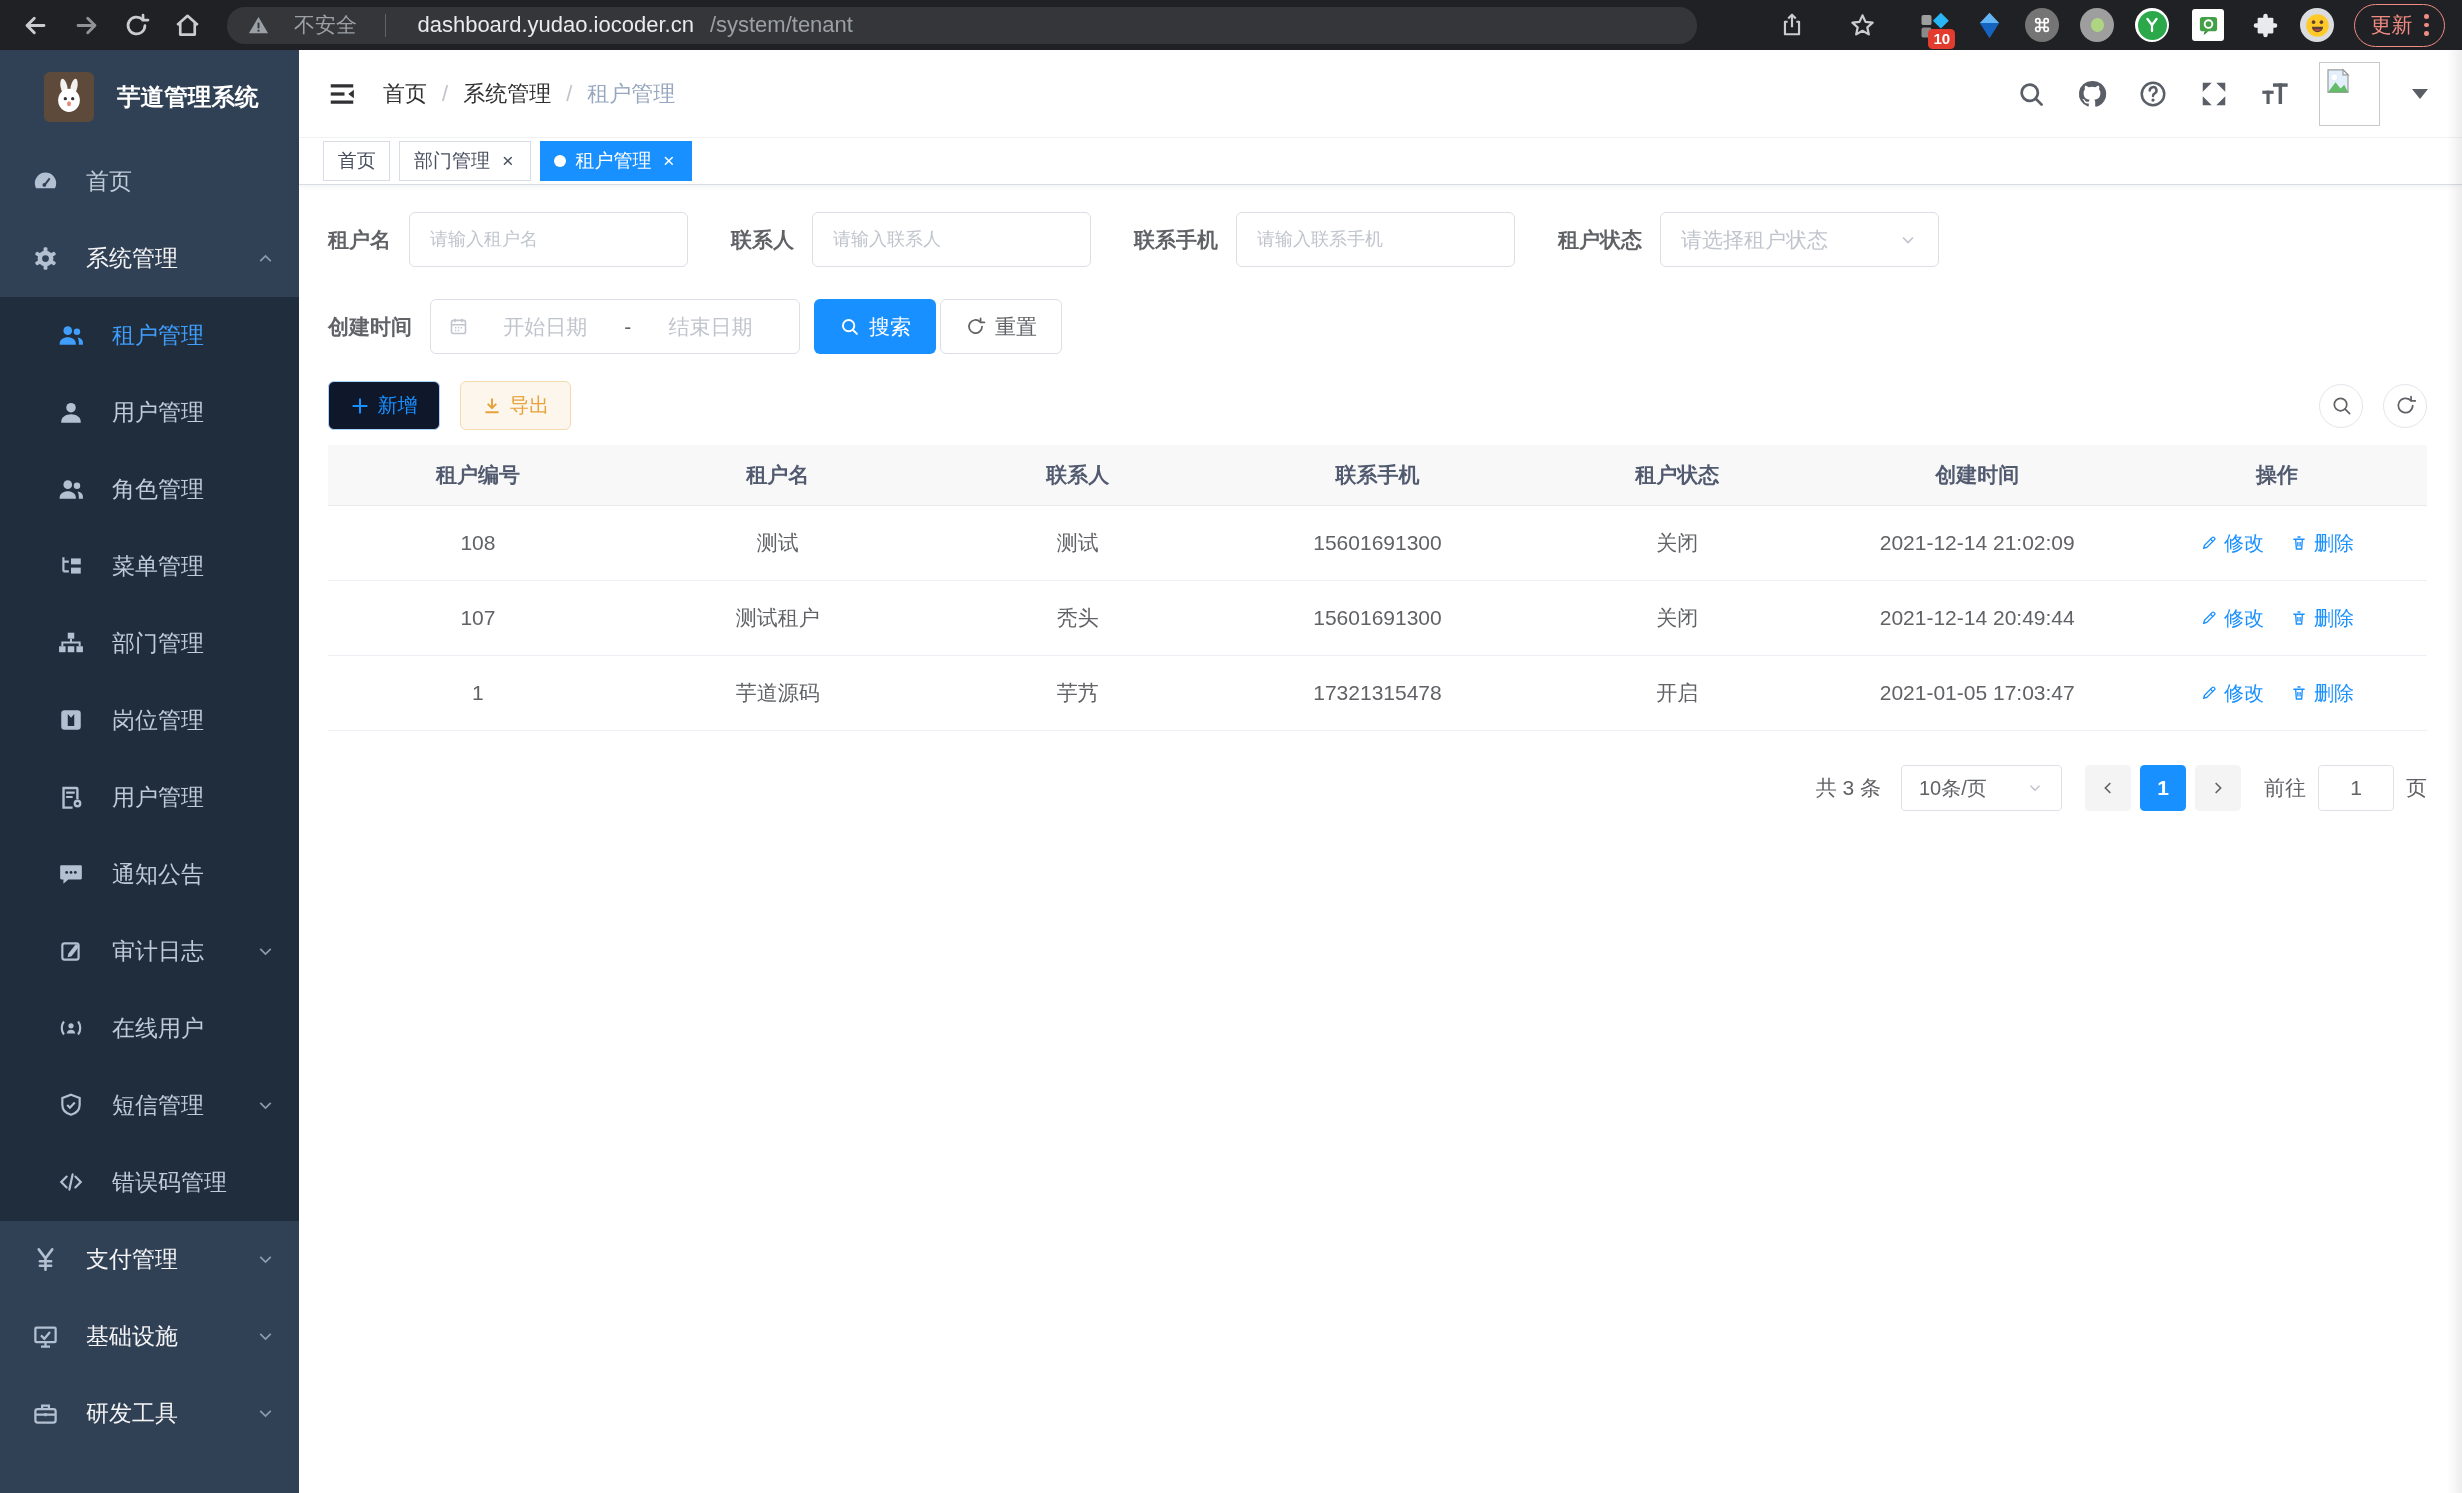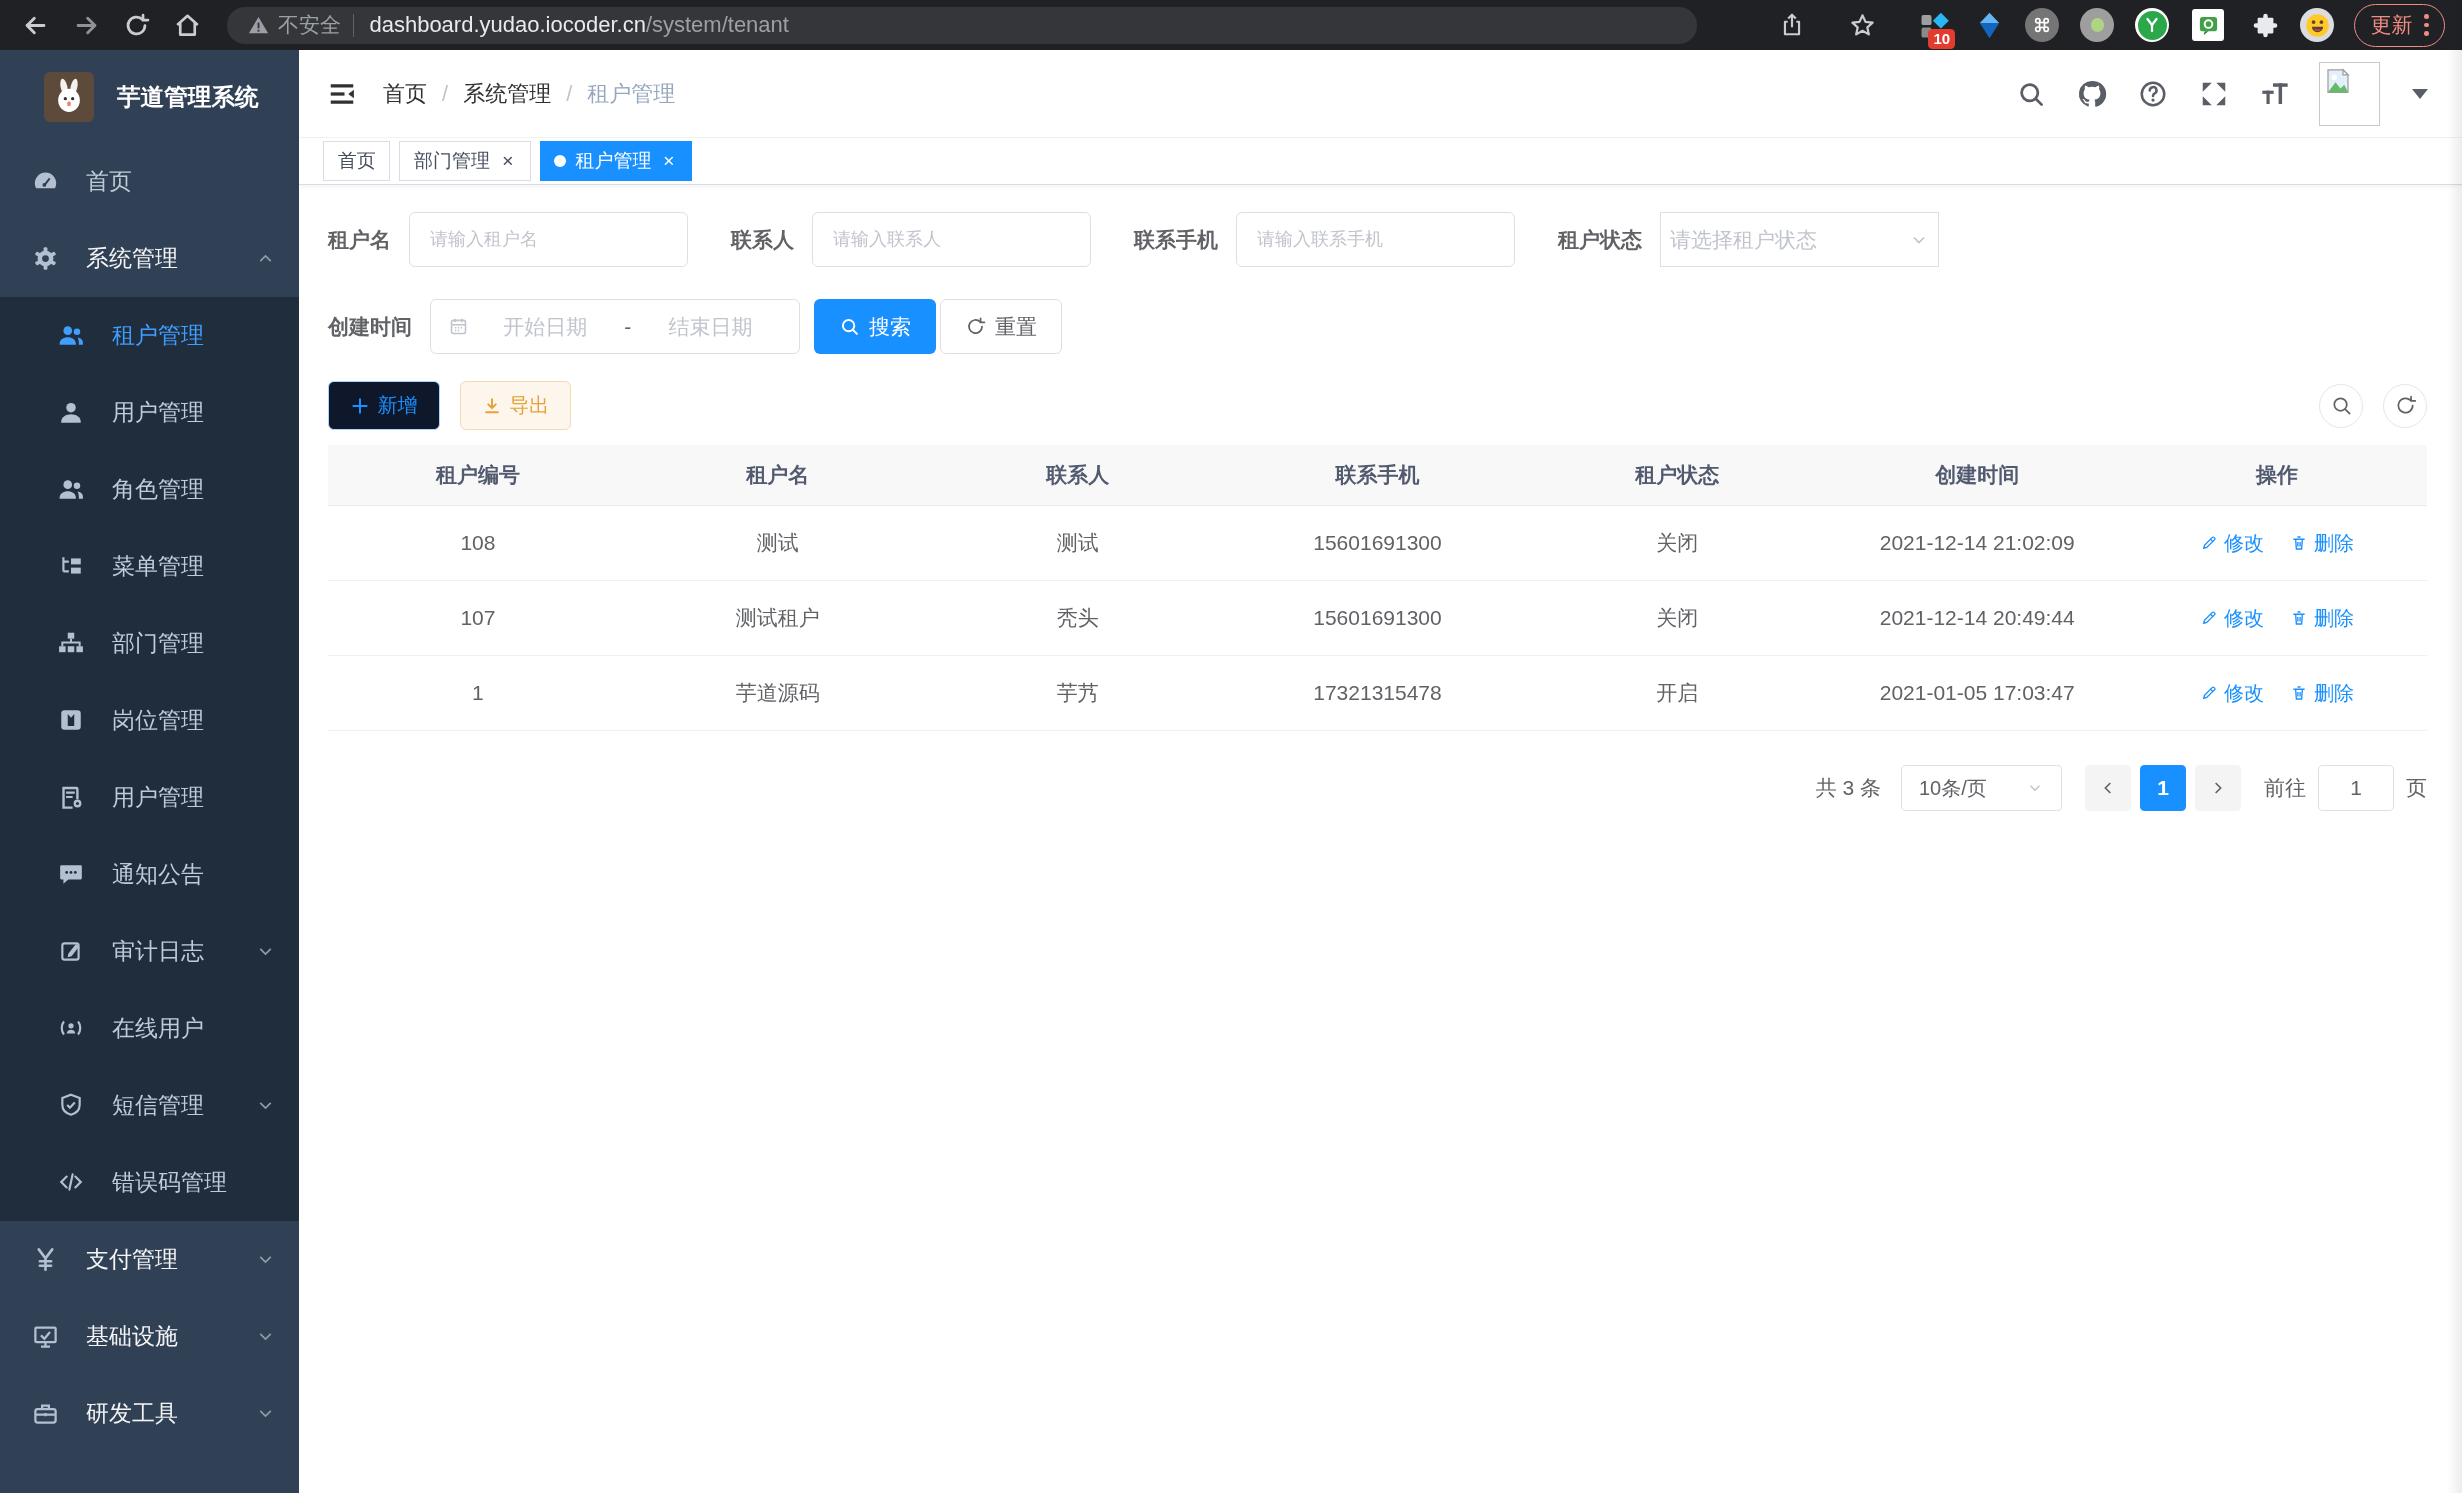--- a/index.html
+++ b/index.html
@@ -3,21 +3,21 @@
 <meta charset="utf-8">
 <style>
   * { margin:0; padding:0; box-sizing:border-box; }
   html,body { width:2462px; height:1494px; overflow:hidden; }
   body { font-family:"Liberation Sans","DejaVu Sans",sans-serif; background:#fff; color:#303133; }
   svg { display:block; }
 
   
   .chrome { height:50px; background:#202124; display:flex; align-items:center; padding:0 17px; }
   .chrome .navic { width:37px; height:37px; display:flex; align-items:center; justify-content:center; margin-right:13.7px; border-radius:50%; }
-  .url-pill { width:1470px; height:37px; background:#35363a; border-radius:18px; display:flex; align-items:center; padding:0 20px; margin-left:7.6px; }
+  .url-pill { width:1470px; height:37px; background:#35363a; border-radius:18px; display:flex; align-items:center; padding:0 20px; margin-left:7.6px;gap:16px; }
   .sec-label { color:#9aa0a6; font-size:21px; margin:0 12px 0 7.6px; }
   .pill-div { width:1.5px; height:23px; background:#5f6368; margin-right:15px; }
   .url-host { color:#e8eaed; font-size:22px; }
   .url-path { color:#9aa0a6; font-size:22px; }
   .chrome-right { margin-left:auto; display:flex; align-items:center; gap:20px; }
   .ext { width:35px; height:35px; display:flex; align-items:center; justify-content:flex-end; position:relative; }
   .ext-badge { position:absolute; right:-6px; bottom:-6px; background:#e33b2e; color:#fff; font-size:15px; font-weight:bold; border-radius:4.6px; padding:1.5px 5.3px; line-height:17px; }
   .gray-circle { width:34px; height:34px; border-radius:50%; background:#757575; display:flex; align-items:center; justify-content:center; }
   .update-pill { display:flex; align-items:center; gap:12px; height:43px; border:1.5px solid #f28b82; border-radius:23px; padding:0 15px; color:#f28b82; font-size:21px; }
   .kebab { display:flex; flex-direction:column; gap:3.8px; }
@@ -61,21 +61,21 @@
   .tab.active { background:#1890ff; border-color:#1890ff; color:#fff; }
   .tab .tclose { width:17px; height:17px; display:flex; align-items:center; justify-content:center; }
 
   .content { flex:1; padding:27px 35px 0 29px; overflow:hidden; }
 
   .filter-row { display:flex; align-items:center; }
   .f-item { display:flex; align-items:center; margin-right:43px; }
   .f-label { font-size:21px; font-weight:bold; color:#606266; margin-right:18px; white-space:nowrap; }
   .inp { width:279px; height:55px; border:1.5px solid #dcdfe6; border-radius:6px; padding:0 20px; font-size:18px; color:#606266; outline:none; font-family:inherit; }
   .inp::placeholder { color:#c0c4cc; }
-  .selbox { width:279px; height:55px; border:1.5px solid #dcdfe6; border-radius:0; display:flex; align-items:center; padding:0 9px; cursor:pointer; }
+  .selbox { width:279px; height:55px; border:1.5px solid #dcdfe6; border-radius:6px; display:flex; align-items:center; padding:0 20px; cursor:pointer; }
   .selbox .ph { font-size:21px; color:#c0c4cc; flex:1; }
   .daterange { width:370px; height:55px; border:1.5px solid #dcdfe6; border-radius:6px; display:flex; align-items:center; padding:0 17px; gap:4.6px; }
   .d-ph { flex:1; text-align:center; font-size:21px; color:#c0c4cc; }
   .d-sep { color:#606266; font-size:21px; padding:0 3px; }
   .row2 { margin-top:32px; }
   .btn { height:55px; border-radius:6px; font-size:21px; display:inline-flex; align-items:center; gap:9px; padding:0 24px; border:1.5px solid transparent; cursor:pointer; background:#fff; font-family:inherit; }
   .btn-primary { background:#1890ff; color:#fff; margin-left:14px; }
   .btn-plain { border-color:#dcdfe6; color:#606266; margin-left:4px; }
 
   .toolbar { margin-top:27px; display:flex; align-items:center; gap:20px; }

